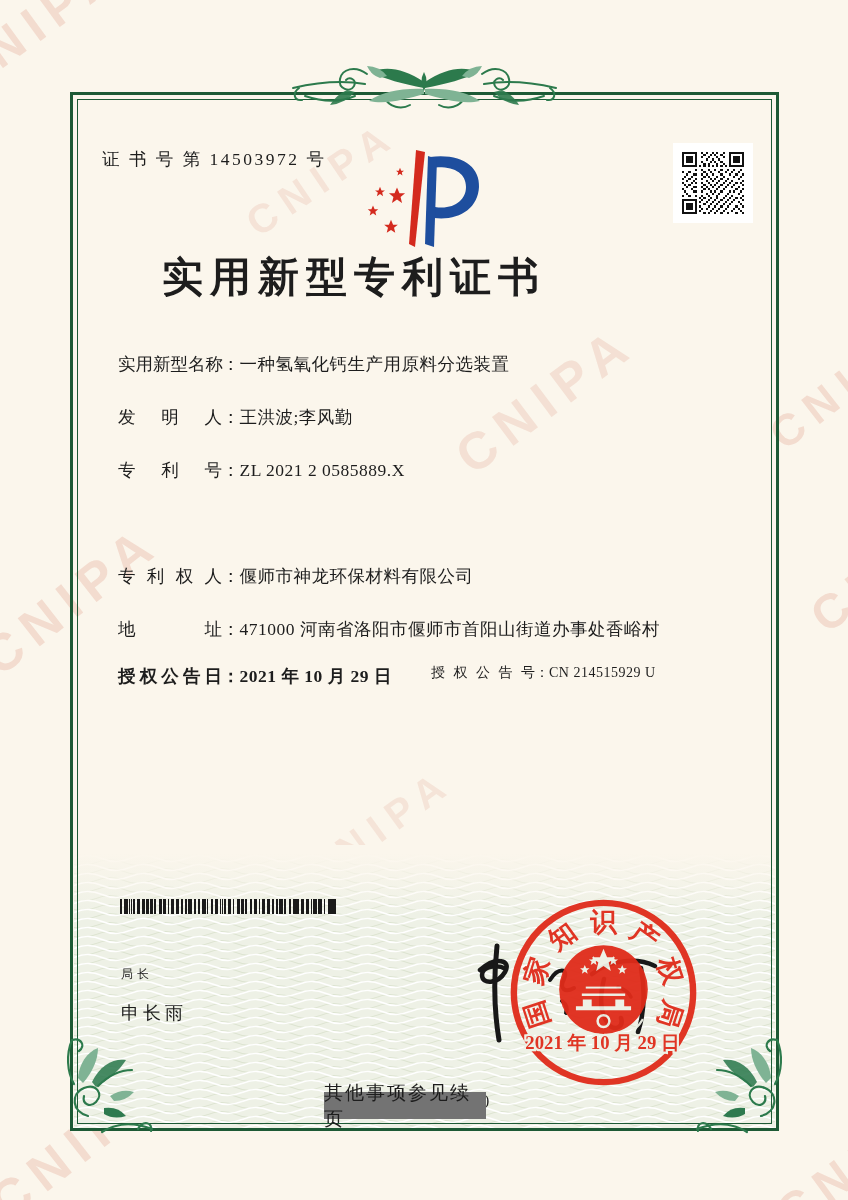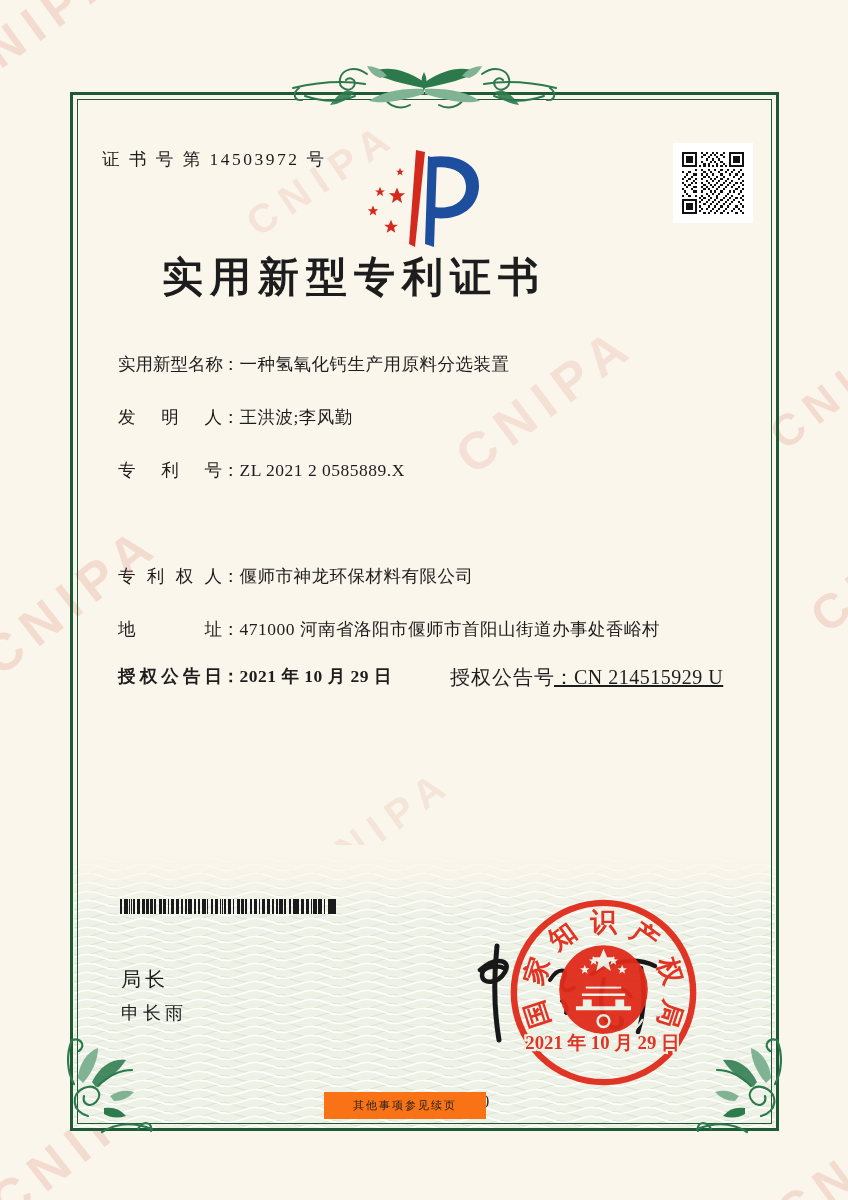--- a/index.html
+++ b/index.html
@@ -29,40 +29,40 @@
   .wm9{left:296px;top:860px;font-size:40px;transform:rotate(-36deg);color:rgba(224,160,140,.20);}
   
   .certno{position:absolute;left:102px;top:147px;font-size:17.5px;letter-spacing:2.5px;z-index:4;}
   .qrbox{position:absolute;left:673px;top:143px;width:80px;height:80px;background:#ffffff;z-index:4;}
   .qrbox svg{position:absolute;left:9px;top:9px;}
   .logo{position:absolute;left:366px;top:147px;z-index:4;}
   .title{position:absolute;left:0;width:708px;top:250px;text-align:center;
          font-size:41px;font-weight:700;letter-spacing:7px;z-index:4;}
   
   .row{position:absolute;left:118px;font-size:17.5px;white-space:nowrap;z-index:4;}
-  .row2{position:absolute;left:450px;font-size:20px;white-space:nowrap;z-index:4;text-decoration:underline;}
+  .row2{position:absolute;left:431px;font-size:14px;white-space:nowrap;z-index:4;}
   .flabel{display:inline-block;width:104px;text-align:justify;text-align-last:justify;}
   .fvalue{letter-spacing:.5px;}
   
   .paras{position:absolute;left:100px;top:697px;width:650px;font-size:17.5px;line-height:1.9;
          text-align:justify;z-index:4;}
   .paras p{margin:0;text-indent:2em;}
   
   .barcode{position:absolute;left:120px;top:899px;width:217px;height:15px;z-index:4;
     background-image:
       repeating-linear-gradient(90deg,#1a1a1a 0 2px,transparent 2px 4px,#1a1a1a 4px 7px,transparent 7px 9px,#1a1a1a 9px 10px,transparent 10px 13px),
       repeating-linear-gradient(90deg,#1a1a1a 0 1px,transparent 1px 6px,#1a1a1a 6px 8px,transparent 8px 11px,#1a1a1a 11px 12px,transparent 12px 17px);}
-  .signer-title{position:absolute;left:121px;top:966px;font-size:20px;letter-spacing:4px;z-index:4;}
+  .signer-title{position:absolute;left:121px;top:966px;font-size:12px;letter-spacing:4px;z-index:4;}
   .signer-name{position:absolute;left:121px;top:1001px;font-size:18px;letter-spacing:4px;z-index:4;}
   .signature{position:absolute;left:452px;top:938px;z-index:5;}
   .seal{position:absolute;left:505px;top:895px;z-index:6;opacity:.95;}
   .pageinfo{position:absolute;left:0;width:813px;top:1091px;text-align:center;font-size:15px;
             letter-spacing:2px;z-index:4;padding-left:20px;}
-  .contbox{position:absolute;left:324px;top:1092px;width:162px;height:27px;background:#f97316;
-           display:flex;align-items:center;justify-content:center;font-size:11px;letter-spacing:2px;z-index:4;}
+  .contbox{position:absolute;left:324px;top:1092px;width:162px;height:27px;background:#737373;
+           display:flex;align-items:center;justify-content:center;font-size:19px;letter-spacing:2px;z-index:4;}
 </style>
 </head>
 <body>
 
 <div class="page">
 
   <div class="wm wm1">CNIPA</div>
   <div class="wm wm2">CNIPA</div>
   <div class="wm wm3">CNIPA</div>
   <div class="wm wm4">CNIPA</div>

